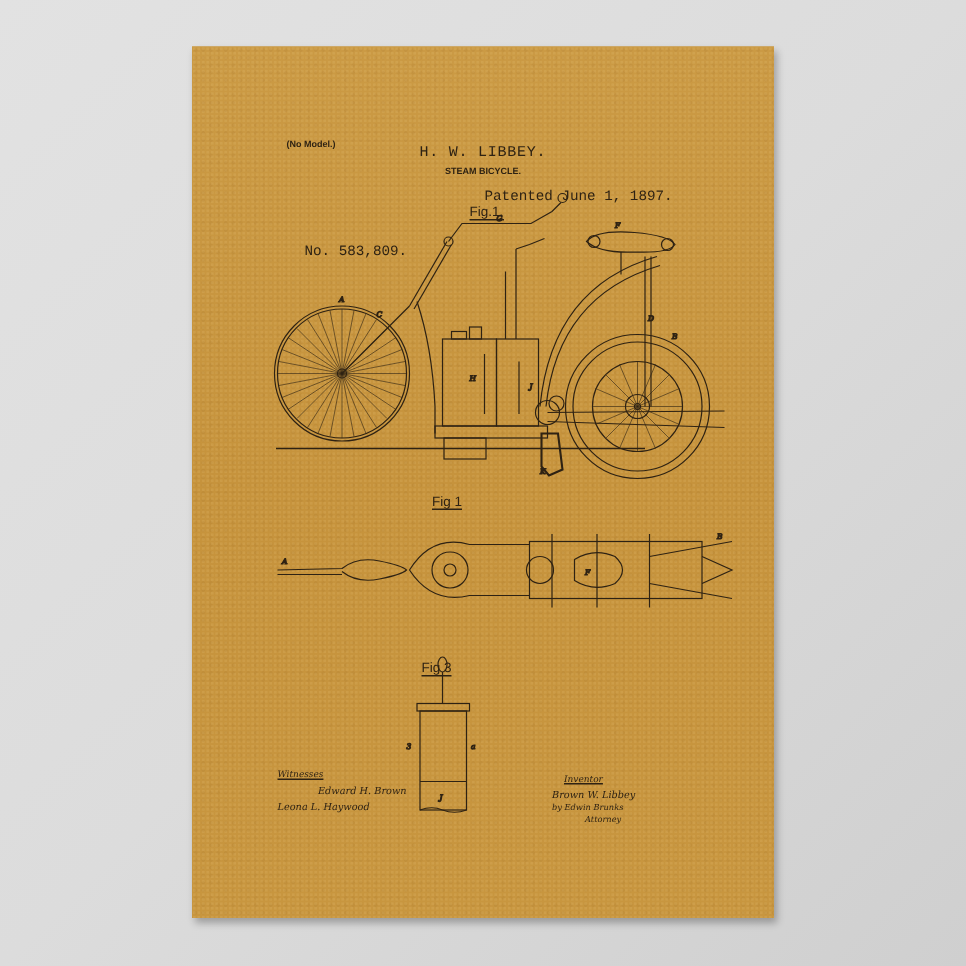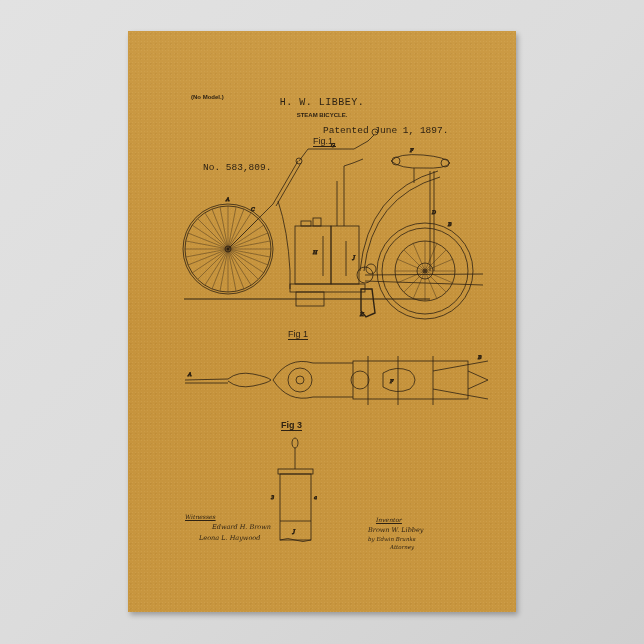--- a/index.html
+++ b/index.html
@@ -22,26 +22,26 @@
   }
   .abs { position: absolute; white-space: nowrap; }
   .no-model { left: 63px; top: 63px; font-size: 6px; font-weight: bold; font-family: "Liberation Sans", sans-serif; }
   .inventor-name { left: 0; width: 100%; top: 66px; text-align: center; font-size: 10px; letter-spacing: 0.5px; font-family: "Liberation Mono", monospace; }
   .title { left: 0; width: 100%; top: 81px; text-align: center; font-size: 6px; font-weight: bold; font-family: "Liberation Sans", sans-serif; }
   .patent-no { left: 75px; top: 94px; font-size: 9.5px; font-family: "Liberation Mono", monospace; margin-top: 37px; }
   .patent-date { left: 195px; top: 94px; font-size: 9.5px; font-family: "Liberation Mono", monospace; }
   .fig-label { font-size: 9px; font-family: "Liberation Sans", sans-serif; }
   .fig1 { left: 185px; top: 105px; }
   .fig2 { left: 160px; top: 298px; }
-  .fig3 { left: 153px; top: 389px; font-weight: bold; }
+  .fig3 { left: 153px; top: 409px; }
   .fig-label span { border-bottom: 1px solid #2e2213; text-align: center; }
   .sig { font-family: "DejaVu Serif", serif; font-style: italic; font-size: 6.5px; }
   .witness-head { left: 57px; top: 482px; text-decoration: underline; font-size: 6px; }
   .witness-1 { left: 60px; top: 492px; margin-left: 24px; }
-  .witness-2 { left: 71px; top: 503px; }
+  .witness-2 { left: 57px; top: 503px; }
   .inventor-head { left: 248px; top: 485px; text-decoration: underline; font-size: 6px; }
   .inventor-sig { left: 240px; top: 495px; }
   .attorney-1 { left: 240px; top: 505px; font-size: 5.5px; }
   .attorney-2 { left: 262px; top: 513px; font-size: 5.5px; }
   svg { position: absolute; overflow: visible; }
   svg text { font-family: "DejaVu Serif", serif; font-style: italic; font-size: 5px; fill: #2e2213; }
 </style>
 </head>
 <body>
 

